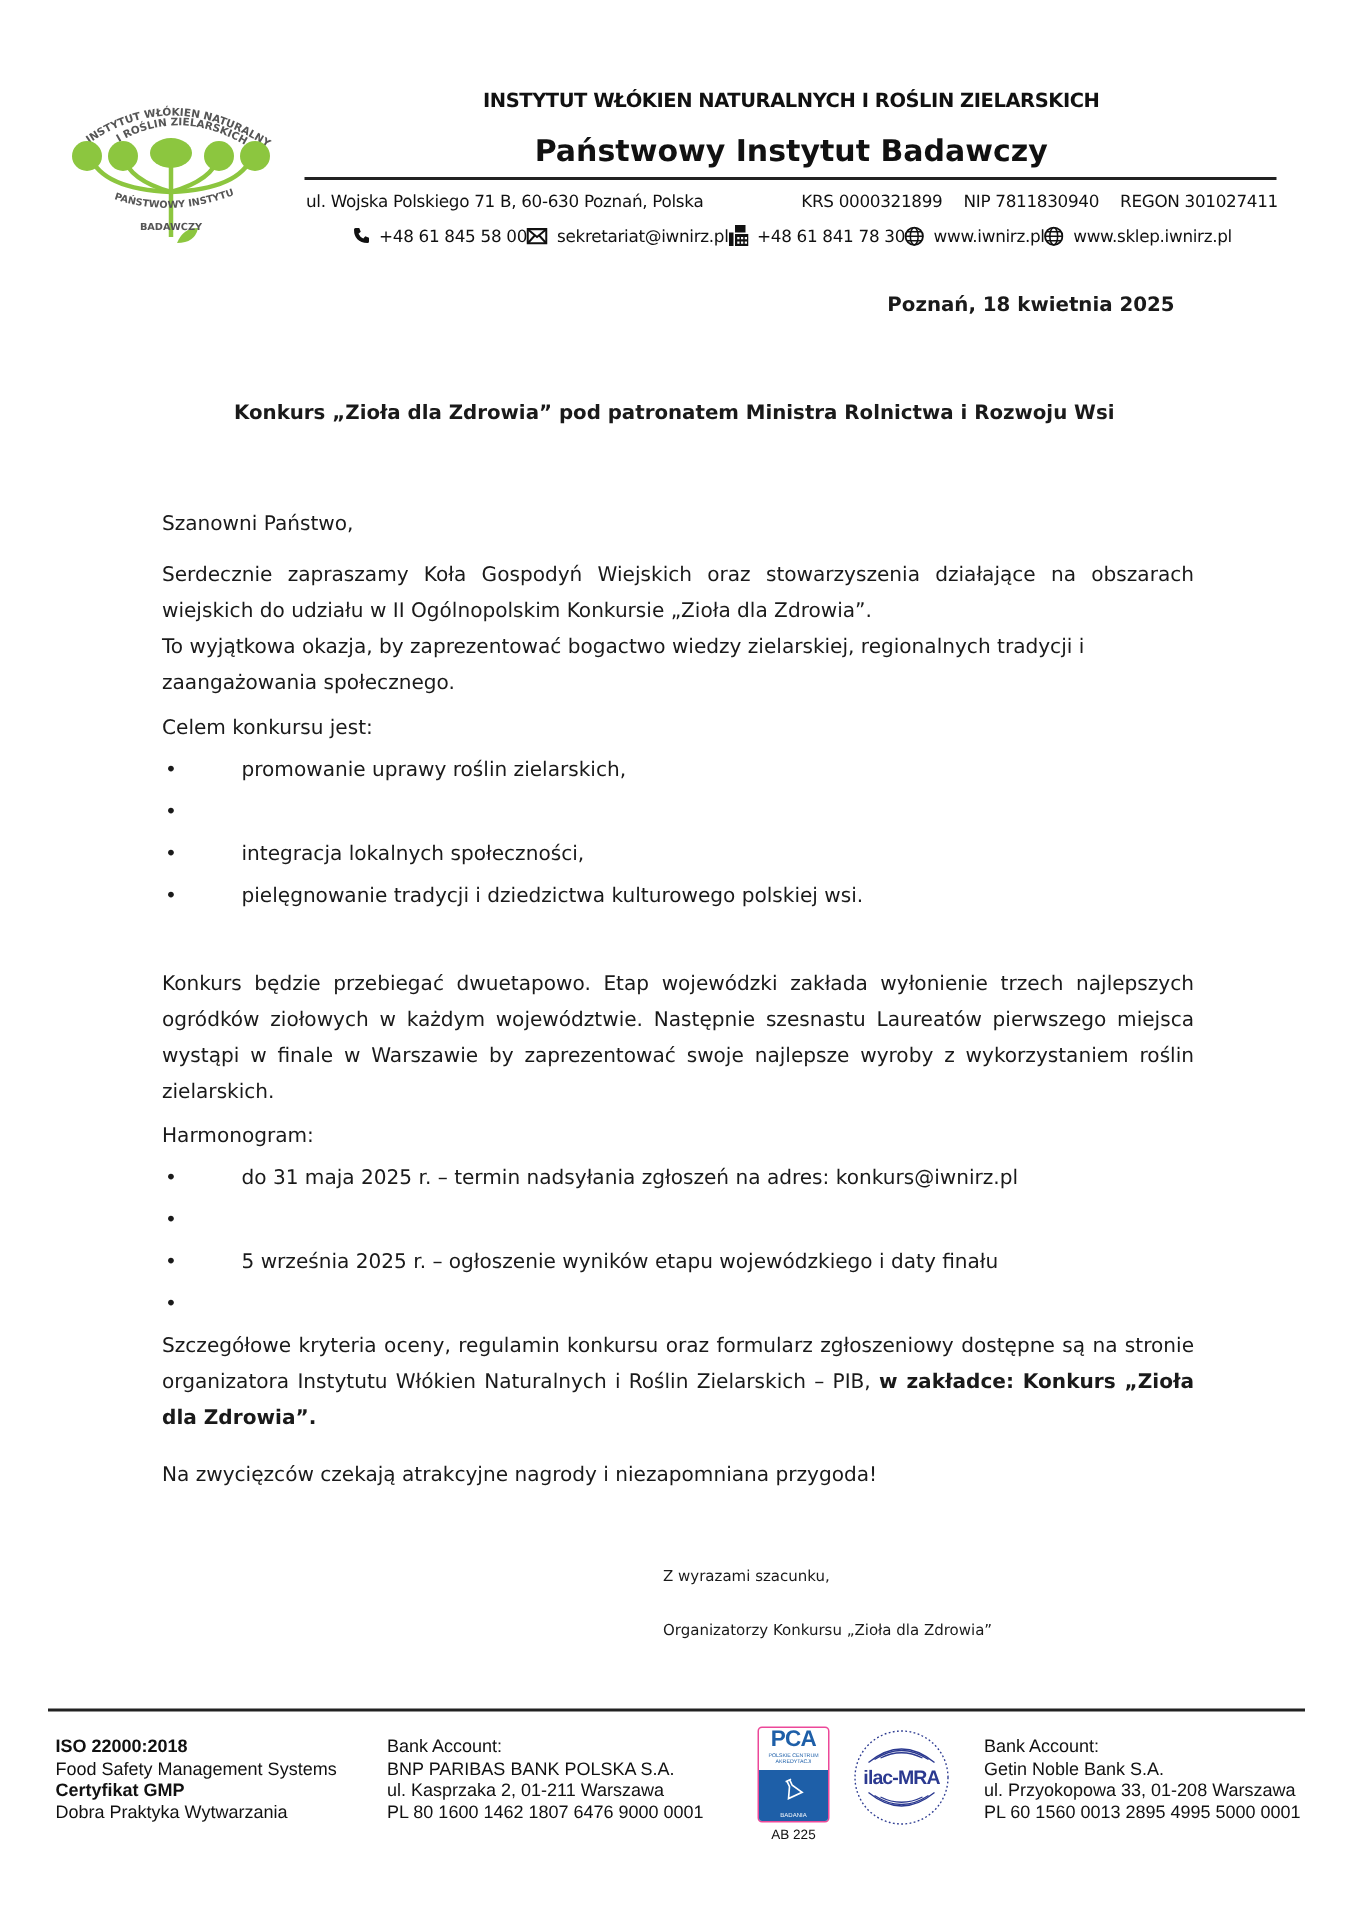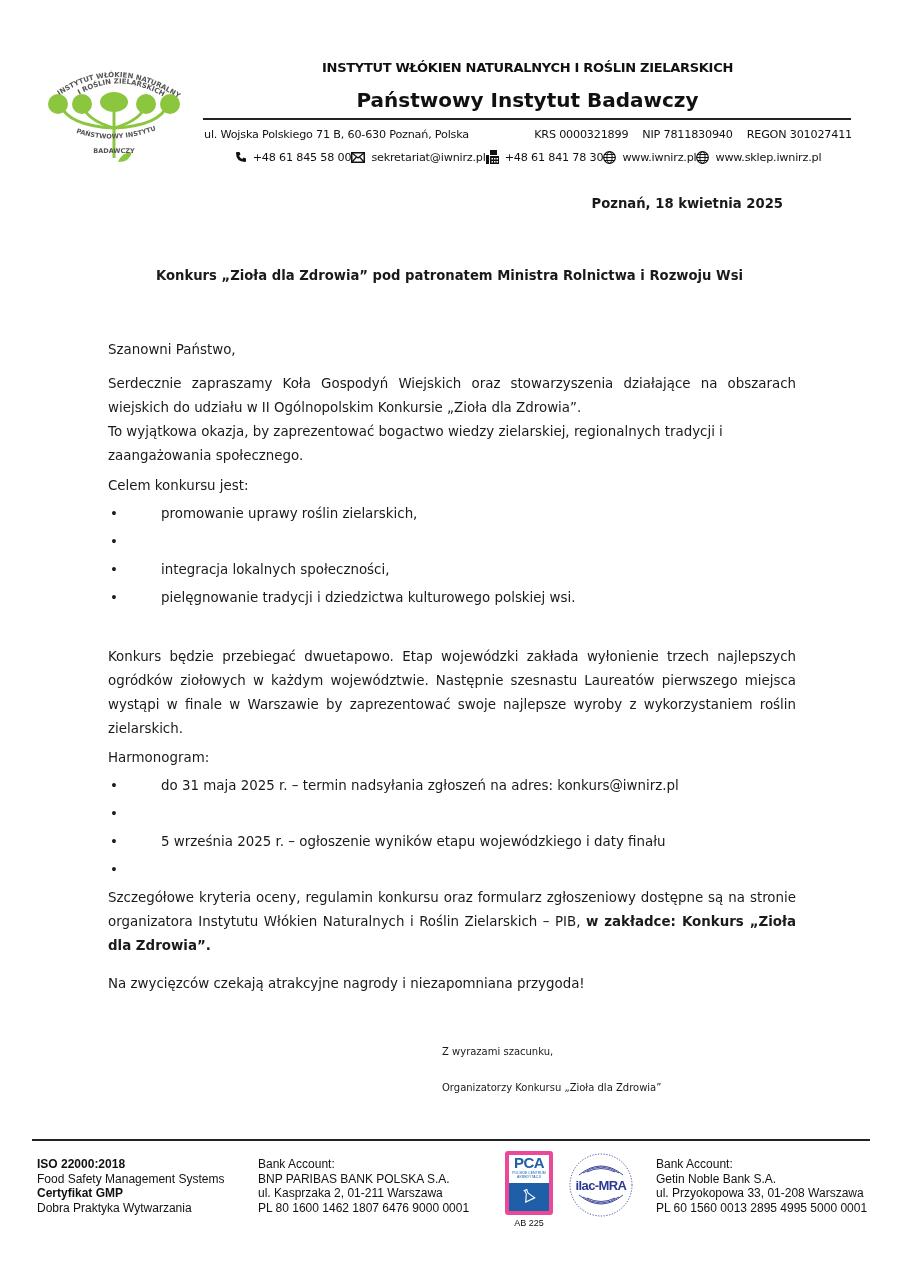--- a/index.html
+++ b/index.html
@@ -31,21 +31,21 @@
   .bullets li { list-style: none; position: relative; padding-left: 53px; height: 28px; line-height: 28px; white-space: nowrap; }
   .bullets li .dot { position: absolute; left: 2px; top: 0; }
   .bold { font-weight: bold; }
 
   .closing { position: absolute; left: 430px; font-family: "DejaVu Sans", sans-serif; font-size: 10px; margin-left: 12px; }
 
   
   .footer-rule { position: absolute; left: 32px; top: 1139px; width: 838px; height: 1.5px; background: #222; }
   .foot-col { position: absolute; top: 1157px; font-family: "Liberation Sans", sans-serif; font-size: 12px; line-height: 14.5px; color: #111; }
   .foot-col .strong { font-weight: bold; }
-  .pca { position: absolute; left: 505px; top: 1151px; width: 48px; height: 64px; border: 4px solid #ec4899; border-radius: 3px; overflow: hidden; background: #fff; }
+  .pca { position: absolute; left: 505px; top: 1151px; width: 48px; height: 64px; border: 1px solid #ec4899; border-radius: 3px; overflow: hidden; background: #fff; }
   .pca .top { height: 26px; text-align: center; }
   .pca .top .pca-word { font-family: "Liberation Sans", sans-serif; font-weight: bold; font-size: 15px; color: #1e5fa8; line-height: 16px; letter-spacing: -0.5px; }
   .pca .top .pca-small { font-size: 3.5px; line-height: 4px; color: #1e5fa8; }
   .pca .bottom { position: absolute; left: 0; top: 28px; width: 100%; height: 36px; background: #1e5fa8; color: #fff; text-align: center; }
   .pca .bottom .bad { font-size: 4px; position: absolute; bottom: 4px; left: 0; width: 100%; }
   .pca-code { position: absolute; left: 505px; top: 1218px; width: 48px; text-align: center; font-family: "Liberation Sans", sans-serif; font-size: 9px; color: #111; }
   .ilac { position: absolute; left: 567px; top: 1151px; width: 68px; height: 68px; }
 </style>
 </head>
 <body>

